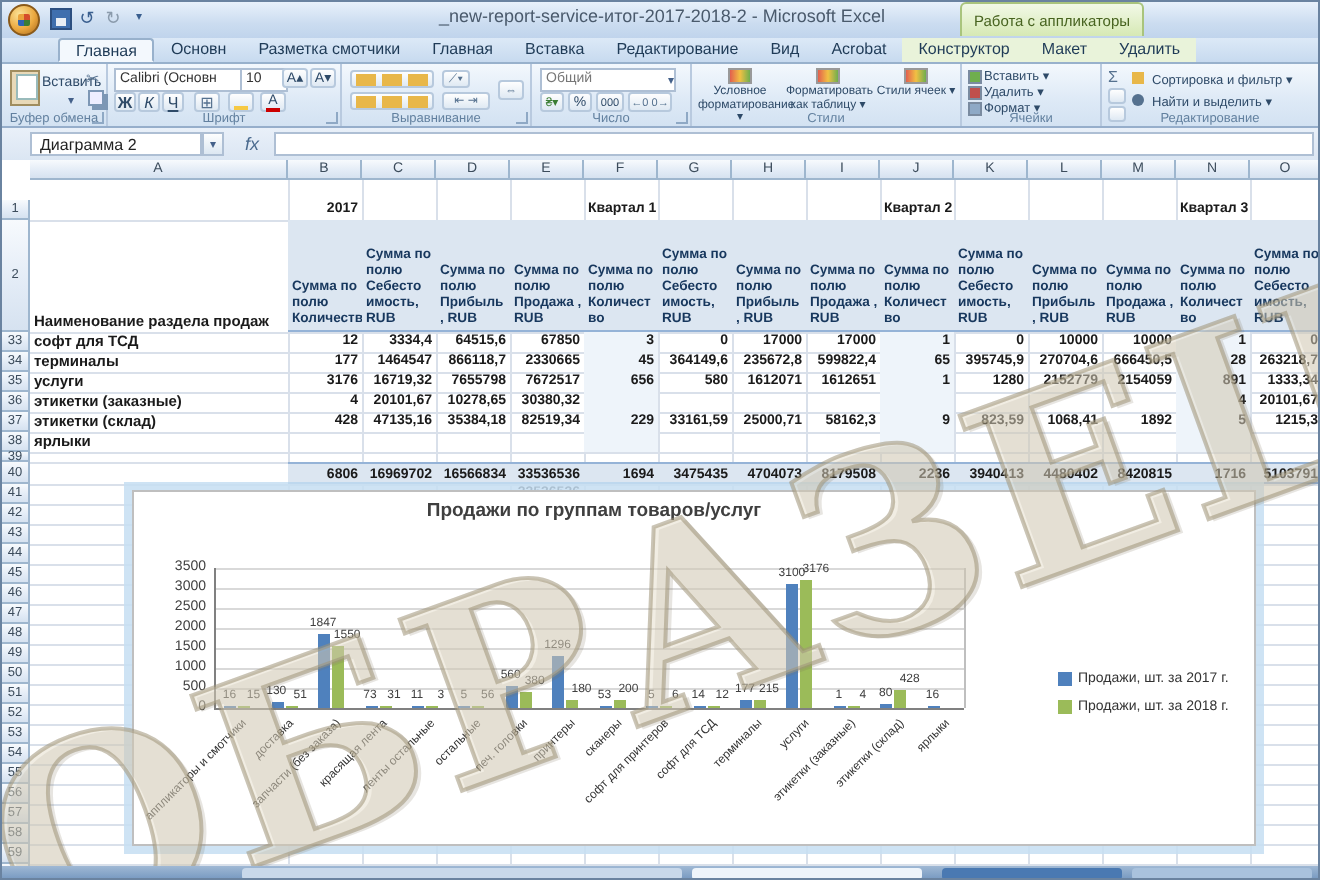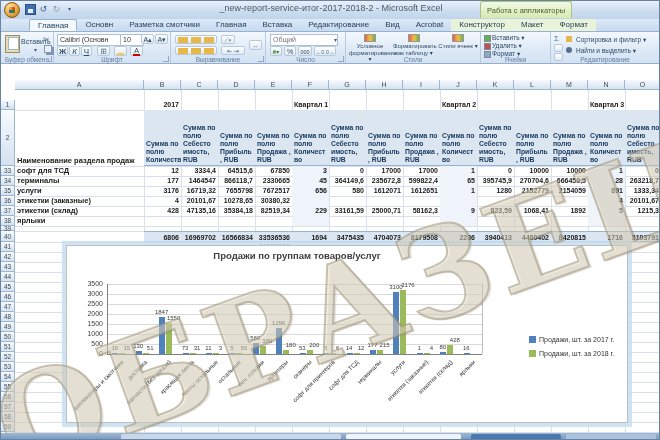--- a/index.html
+++ b/index.html
@@ -95,21 +95,21 @@
       <div class="tab active">Главная</div>
       <div class="tab">Основн</div>
       <div class="tab">Разметка смотчики</div>
       <div class="tab">Главная</div>
       <div class="tab">Вставка</div>
       <div class="tab">Редактирование</div>
       <div class="tab">Вид</div>
       <div class="tab">Acrobat</div>
       <div class="tab ctx">Конструктор</div>
       <div class="tab ctx">Макет</div>
-      <div class="tab ctx">Формат</div>
+      <div class="tab ctx">Удалить</div>
     </div>
 
   <div id="ribbon" class="abs">
     <div class="rgroup" style="width:53px;">
       <div class="abs" style="left:4px;top:3px;width:13px;height:16px;background:#e8d9b8;border:1px solid #a08d5f;"></div>
       <div class="abs" style="left:7px;top:5px;width:9px;height:11px;background:#fff;border:1px solid #9bb;"></div>
       <div class="abs tinytxt" style="left:20px;top:6px;font-size:7px;">Вставить</div>
       <div class="abs dd" style="left:33px;top:14px;">▾</div>
       <div class="abs" style="left:42px;top:3px;font-size:8px;color:#5a7;color:#55718f;">✂</div>
       <div class="abs" style="left:43px;top:13px;width:6px;height:6px;border:1px solid #7d97b5;background:#eef;box-shadow:2px 2px 0 #7d97b5;"></div>
@@ -198,20 +198,26 @@
           <div style="position: absolute; left: 0px; top: 1px; width: 6px; height: 6px; background: rgb(232, 183, 73); border-radius: 0px;"></div>
           <div class="tinytxt" style="position: absolute; left: 10px; top: 1px; font-size: 6.5px;">Сортировка и фильтр ▾</div>
         </div>
         <div class="abs" style="left: 15px; top: 14px; width: 90px; height: 9px;">
           <div style="position: absolute; left: 0px; top: 1px; width: 6px; height: 6px; background: rgb(85, 113, 143); border-radius: 3px;"></div>
           <div class="tinytxt" style="position: absolute; left: 10px; top: 1px; font-size: 6.5px;">Найти и выделить ▾</div>
         </div>
       </div>
   </div>
 
+  <div id="fbar" class="abs">
+    <div id="namebox" class="abs">Диаграмма 2</div>
+    <div id="namebox-dd" class="abs">▾</div>
+    <div id="fx" class="abs">fx</div>
+    <div id="fline" class="abs"></div>
+  </div>
 
   <div id="corner" class="abs"></div>
   <div id="sheet" class="abs" style="left:0;top:79px;width:660px;height:353px;background:#fff;overflow:hidden;">
       <div class="chead abs" style="left: 14px; top: 0px; width: 129px; height: 10px;">A</div>
       <div class="chead abs" style="left: 143px; top: 0px; width: 37px; height: 10px;">B</div>
       <div class="chead abs" style="left: 180px; top: 0px; width: 37px; height: 10px;">C</div>
       <div class="chead abs" style="left: 217px; top: 0px; width: 37px; height: 10px;">D</div>
       <div class="chead abs" style="left: 254px; top: 0px; width: 37px; height: 10px;">E</div>
       <div class="chead abs" style="left: 291px; top: 0px; width: 37px; height: 10px;">F</div>
       <div class="chead abs" style="left: 328px; top: 0px; width: 37px; height: 10px;">G</div>

